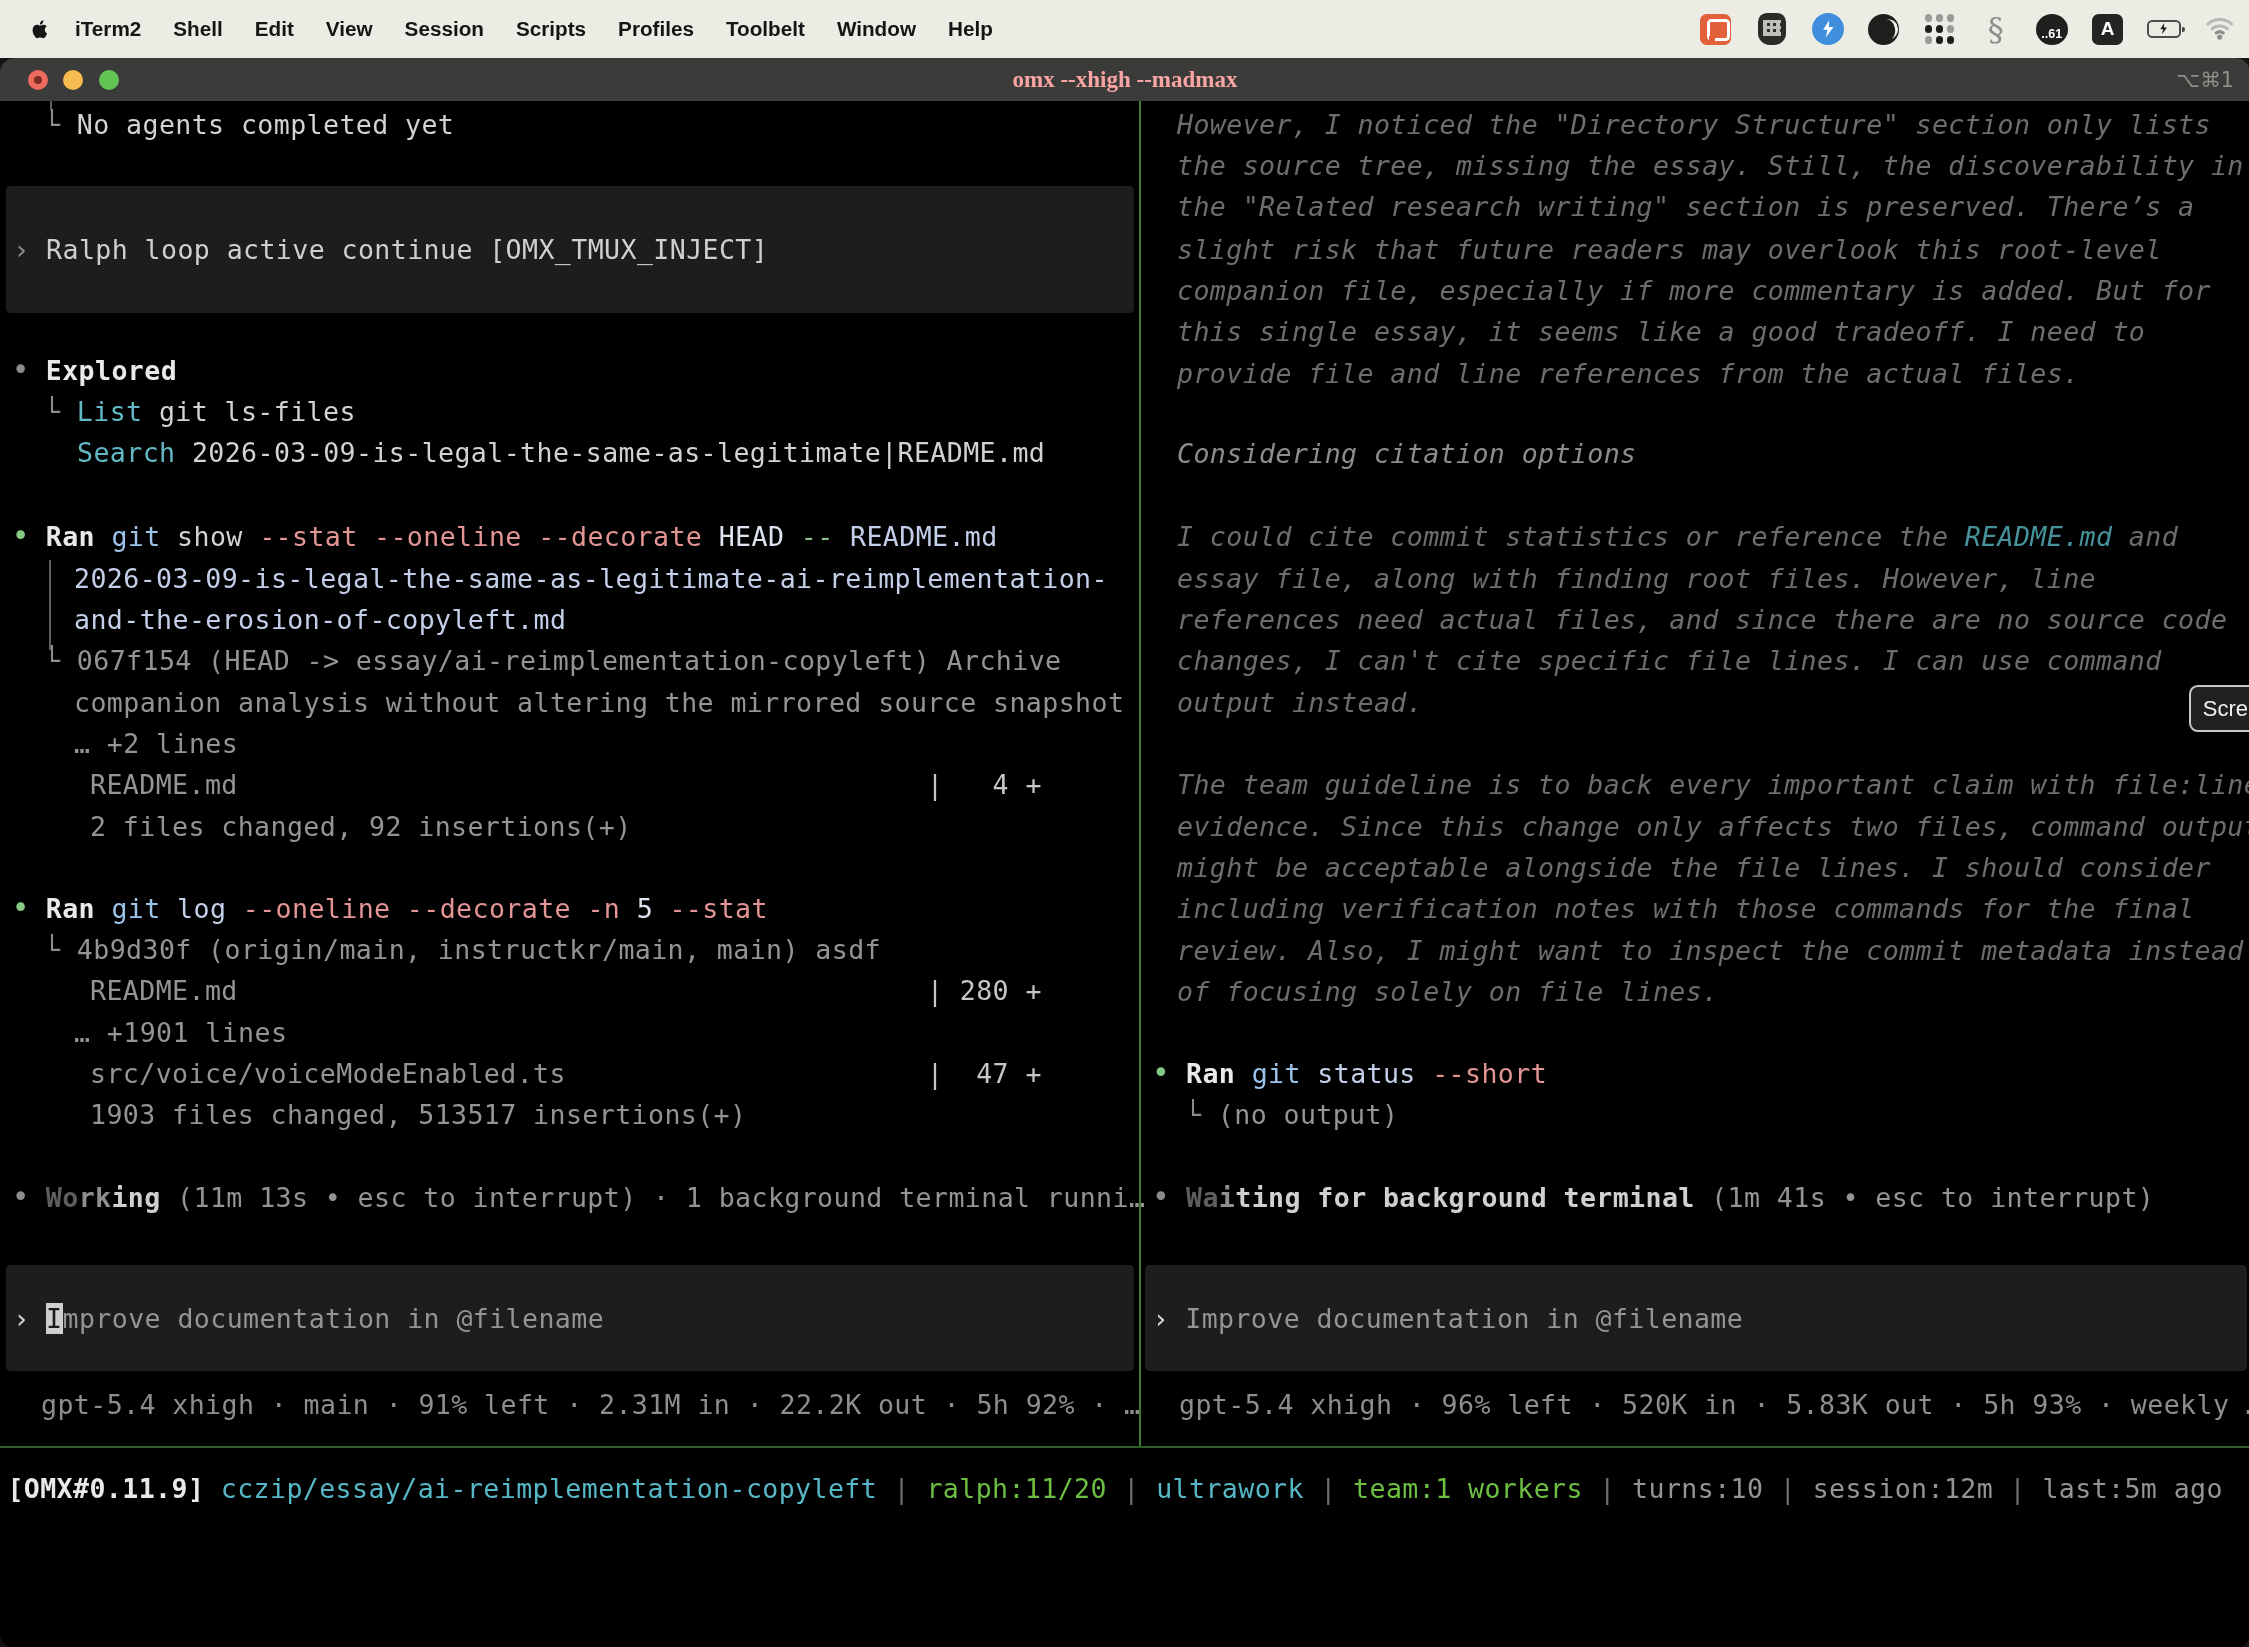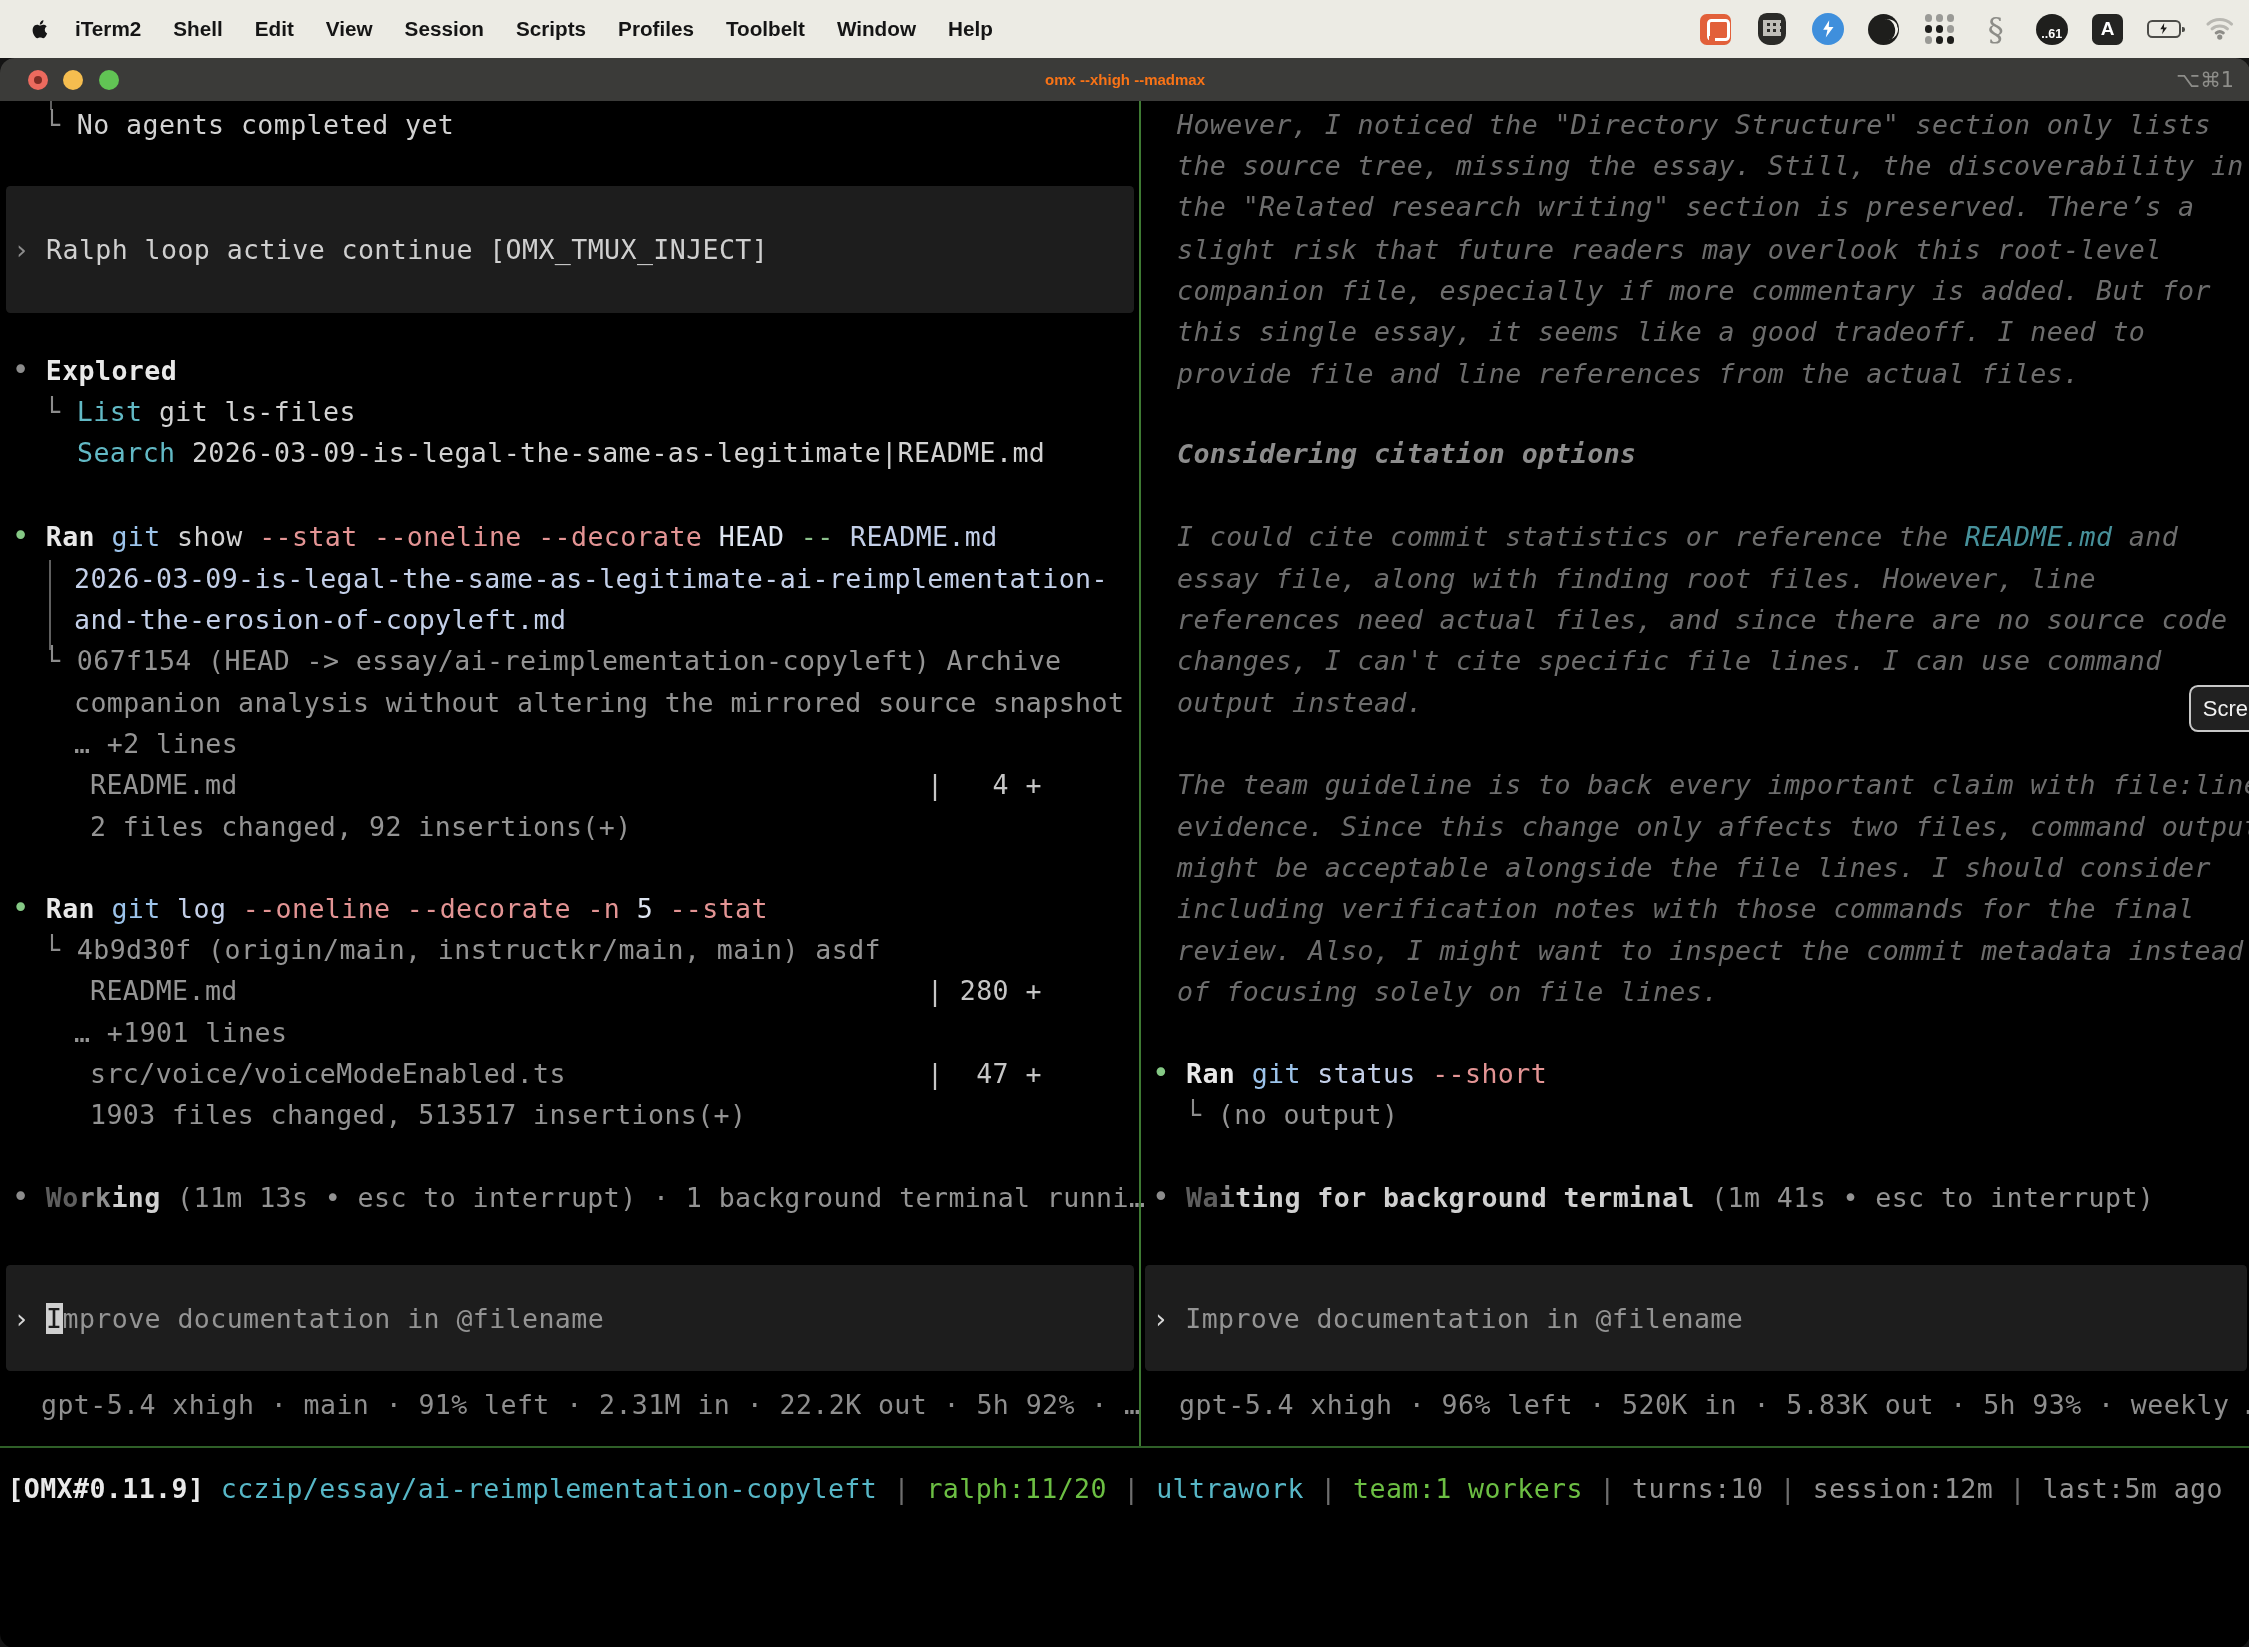--- a/index.html
+++ b/index.html
@@ -30,38 +30,38 @@
   .icon-batt{width:34px;height:17.7px;border:2.2px solid #4c4c48;border-radius:5.2px;position:relative;display:flex;align-items:center;justify-content:center;}
   .icon-batt::after{content:"";position:absolute;right:-5.9px;top:4.4px;width:3px;height:5.9px;background:#4c4c48;border-radius:0 2.2px 2.2px 0;}
   
   #window{position:absolute;top:58px;left:0;width:2250px;height:1590px;background:#000;border-radius:14.8px;overflow:hidden;}
   #titlebar{position:absolute;top:0;left:0;width:100%;height:43px;background:#3b3b39;display:flex;align-items:center;justify-content:center;}
   .tl{position:absolute;top:11.8px;width:20px;height:20px;border-radius:50%;}
   #tl-close{left:28px;background:#ec6a5e;}
   #tl-close::after{content:"";position:absolute;left:5.9px;top:5.9px;width:8px;height:8px;border-radius:50%;background:#7e2d25;}
   #tl-min{left:63px;background:#f5bd4f;}
   #tl-zoom{left:99px;background:#61c454;}
-  #wtitle{font-family:Liberation Sans, sans-serif;font-weight:700;font-size:15px;color:#f97316;}
+  #wtitle{font-family:Liberation Serif, serif;font-weight:700;font-size:23px;color:#fca5a5;}
   #wshortcut{position:absolute;right:16px;top:0;height:43px;display:flex;align-items:center;font-family:"DejaVu Sans",sans-serif;font-size:20.7px;color:#8e8e8a;}
   
   .row{position:absolute;white-space:pre;font-family:"DejaVu Sans Mono",monospace;font-size:26.6px;line-height:41px;height:41px;letter-spacing:0.4px;color:#d2d2d2;}
   .blt{display:inline-block;width:34px;font-size:29.5px;}
   .dim{color:#8c8c8c;}
   .out{color:#949494;}
   .cyan{color:#62b9c5;text-align:right;}
   .blue{color:#9cc3ea;}
   .pink{color:#e39494;}
   .lav{color:#c3cfe8;}
   .wht{color:#dde4f0;}
   .grn{color:#85c985;}
   .ddg{color:#8cc08c;}
   .statv{color:#c6c6c6;}
   .b{font-weight:700;color:#e9e9e9;}
   .it{font-style:italic;color:#6d6d6d;}
-  .ithead{font-style:italic;font-weight:700;color:#8d8d8d;}
+  .ithead{font-style:italic;font-weight:400;color:#8d8d8d;}
   .itlink{font-style:italic;color:#47919b;}
   .box{position:absolute;background:#1d1d1d;border-radius:4.4px;display:flex;align-items:center;}
   .box .row{position:static;}
   .cursor{background:#cfcfcf;color:#1b1b1b;}
   .vline{position:absolute;width:1.5px;background:#5f5f5f;}
   .divider-v{position:absolute;left:1139px;top:43px;width:2.2px;height:1345px;background:#3e7a33;}
   .divider-h{position:absolute;left:0;top:1388px;width:100%;height:2.2px;background:#2f5f28;}
   
   #tooltip{position:absolute;left:2189px;top:627px;width:89px;height:47px;background:#212121;border:2.2px solid #c8c8c8;border-radius:8.9px;display:flex;align-items:center;padding-left:11.8px;font-family:"Liberation Sans",sans-serif;font-size:22px;color:#f2f2f2;}
   

